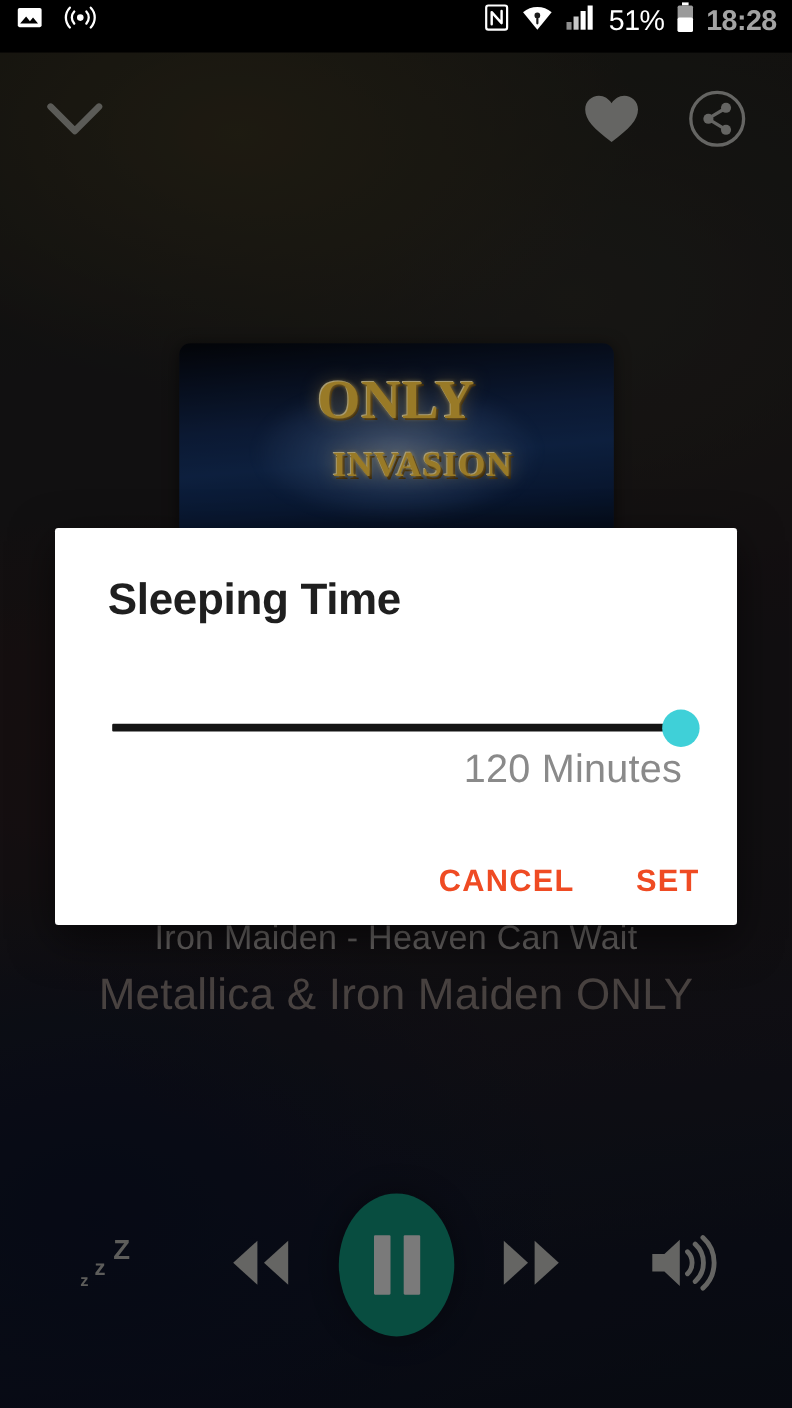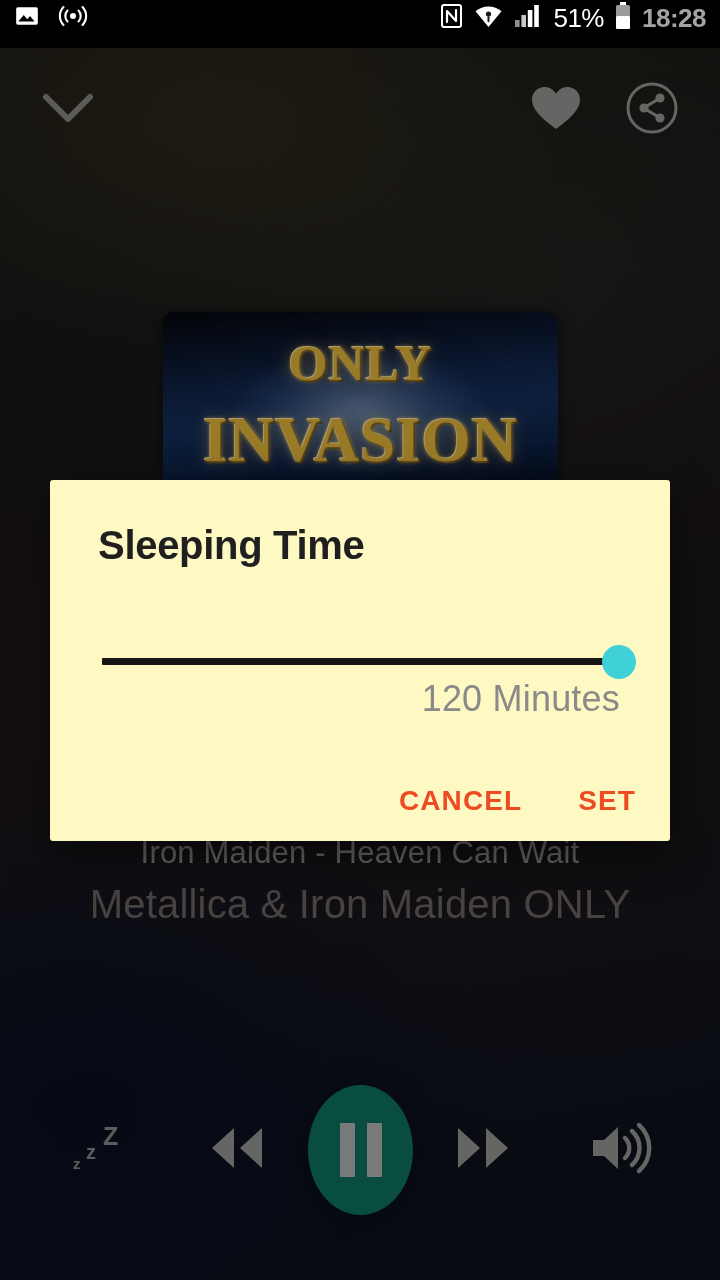--- a/index.html
+++ b/index.html
@@ -76,21 +76,21 @@
     font-family:"Liberation Serif", serif;
     font-weight:700; color:#e8b93c;
     text-shadow:
       0 0 4px rgba(255,220,120,0.85),
       2px 2px 0 #5a3c0a, -1px -1px 0 #fff3c0,
       0 0 16px rgba(255,200,80,0.5);
     letter-spacing:1px;
     filter:blur(0.7px);
   }
   #album-art .aa-line1 { top:22px; font-size:50px; }
-  #album-art .aa-line2 { top:92px; font-size:63px; }
+  #album-art .aa-line2 { top:92px; font-size:32px;margin-left:24px; }
 
   
   #track-info {
     position:absolute; left:0; top:826px; width:720px; text-align:center; z-index:10;
   }
   #station-name {
     font-size:40px; color:#6e6462; letter-spacing:0.2px; line-height:56px;
     white-space:nowrap; overflow:hidden;
   }
   #track-name {
@@ -117,21 +117,21 @@
 
   
   #scrim {
     position:absolute; top:48px; left:0; width:720px; height:1232px;
     background:rgba(0,0,0,0.34); z-index:30;
   }
 
   
   #dialog {
     position:absolute; left:50px; top:480px; width:620px; height:361px;
-    background:#fef9c3; border-radius:3px; z-index:40;
+    background:#ffffff; border-radius:3px; z-index:40;
     box-shadow:0 12px 40px rgba(0,0,0,0.55);
   }
   #dialog-title {
     position:absolute; left:48px; top:43px;
     font-size:40px; font-weight:700; color:#1f1f1f; letter-spacing:-0.3px;
   }
   #slider-row {
     position:absolute; left:52px; top:162px; width:566px; height:40px;
   }
   #slider-track {

